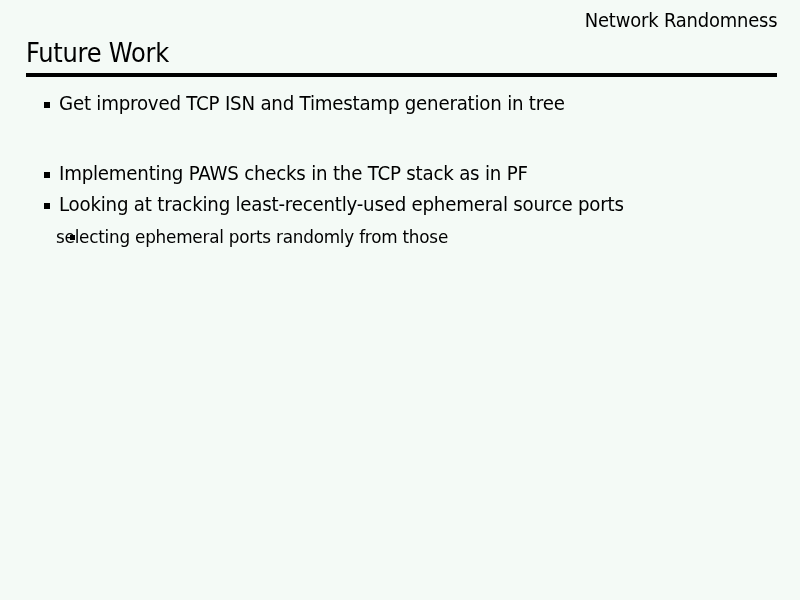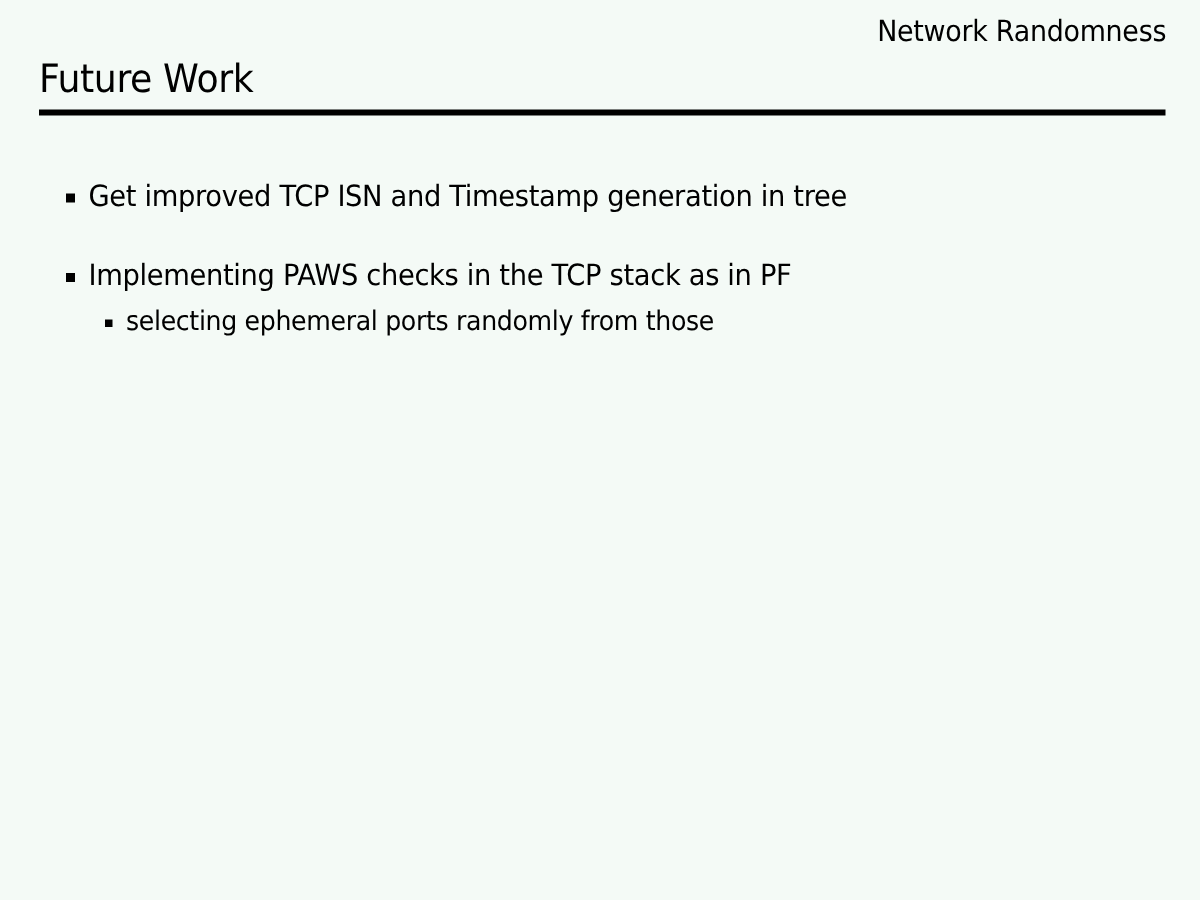--- a/index.html
+++ b/index.html
@@ -55,48 +55,48 @@
     top: 73px;
     left: 26px;
     width: 751px;
     height: 4px;
     background: #000000;
   }
 
   
   .body {
     position: absolute;
-    top: 115px;
+    top: 88px;
     left: 0;
     width: 800px;
   }
 
   .bullet-row {
     position: relative;
     display: block;
     color: #000000;
     white-space: nowrap;
   }
 
   .bullet-row.lvl1 {
     padding-left: 44px;
     font-size: 19.5px;
     height: 31.5px;
     line-height: 31.5px;
   }
 
   .bullet-row.lvl2 {
-    padding-left: 70px;
+    padding-left: 42px;
     font-size: 18px;
     height: 31.5px;
     line-height: 31.5px;
   }
 
   .bullet-row.spacer-before {
-    margin-top: 21px;
+    margin-top: 38px;
   }
 
   .marker {
     position: absolute;
     background: #000000;
   }
   .lvl1 > .marker {
     left: 44px;
     top: 14px;
     width: 6px;
@@ -128,16 +128,17 @@
 
   <div class="deck-title">Network Randomness</div>
 
   <div class="slide-title">Future Work</div>
 
   <div class="title-rule"></div>
 
   <div class="body">
       <div class="bullet-row lvl1"><span class="marker"></span><span class="btext">Get improved TCP ISN and Timestamp generation in tree</span></div>
       <div class="bullet-row lvl1 spacer-before"><span class="marker"></span><span class="btext">Implementing PAWS checks in the TCP stack as in PF</span></div>
+      <div class="bullet-row lvl1"><span class="marker"></span><span class="btext">Looking at tracking least-recently-used ephemeral source ports</span></div>
       <div class="bullet-row lvl2"><span class="marker"></span><span class="btext">selecting ephemeral ports randomly from those</span></div>
     </div>
 
 </div>
 
 </body></html>

